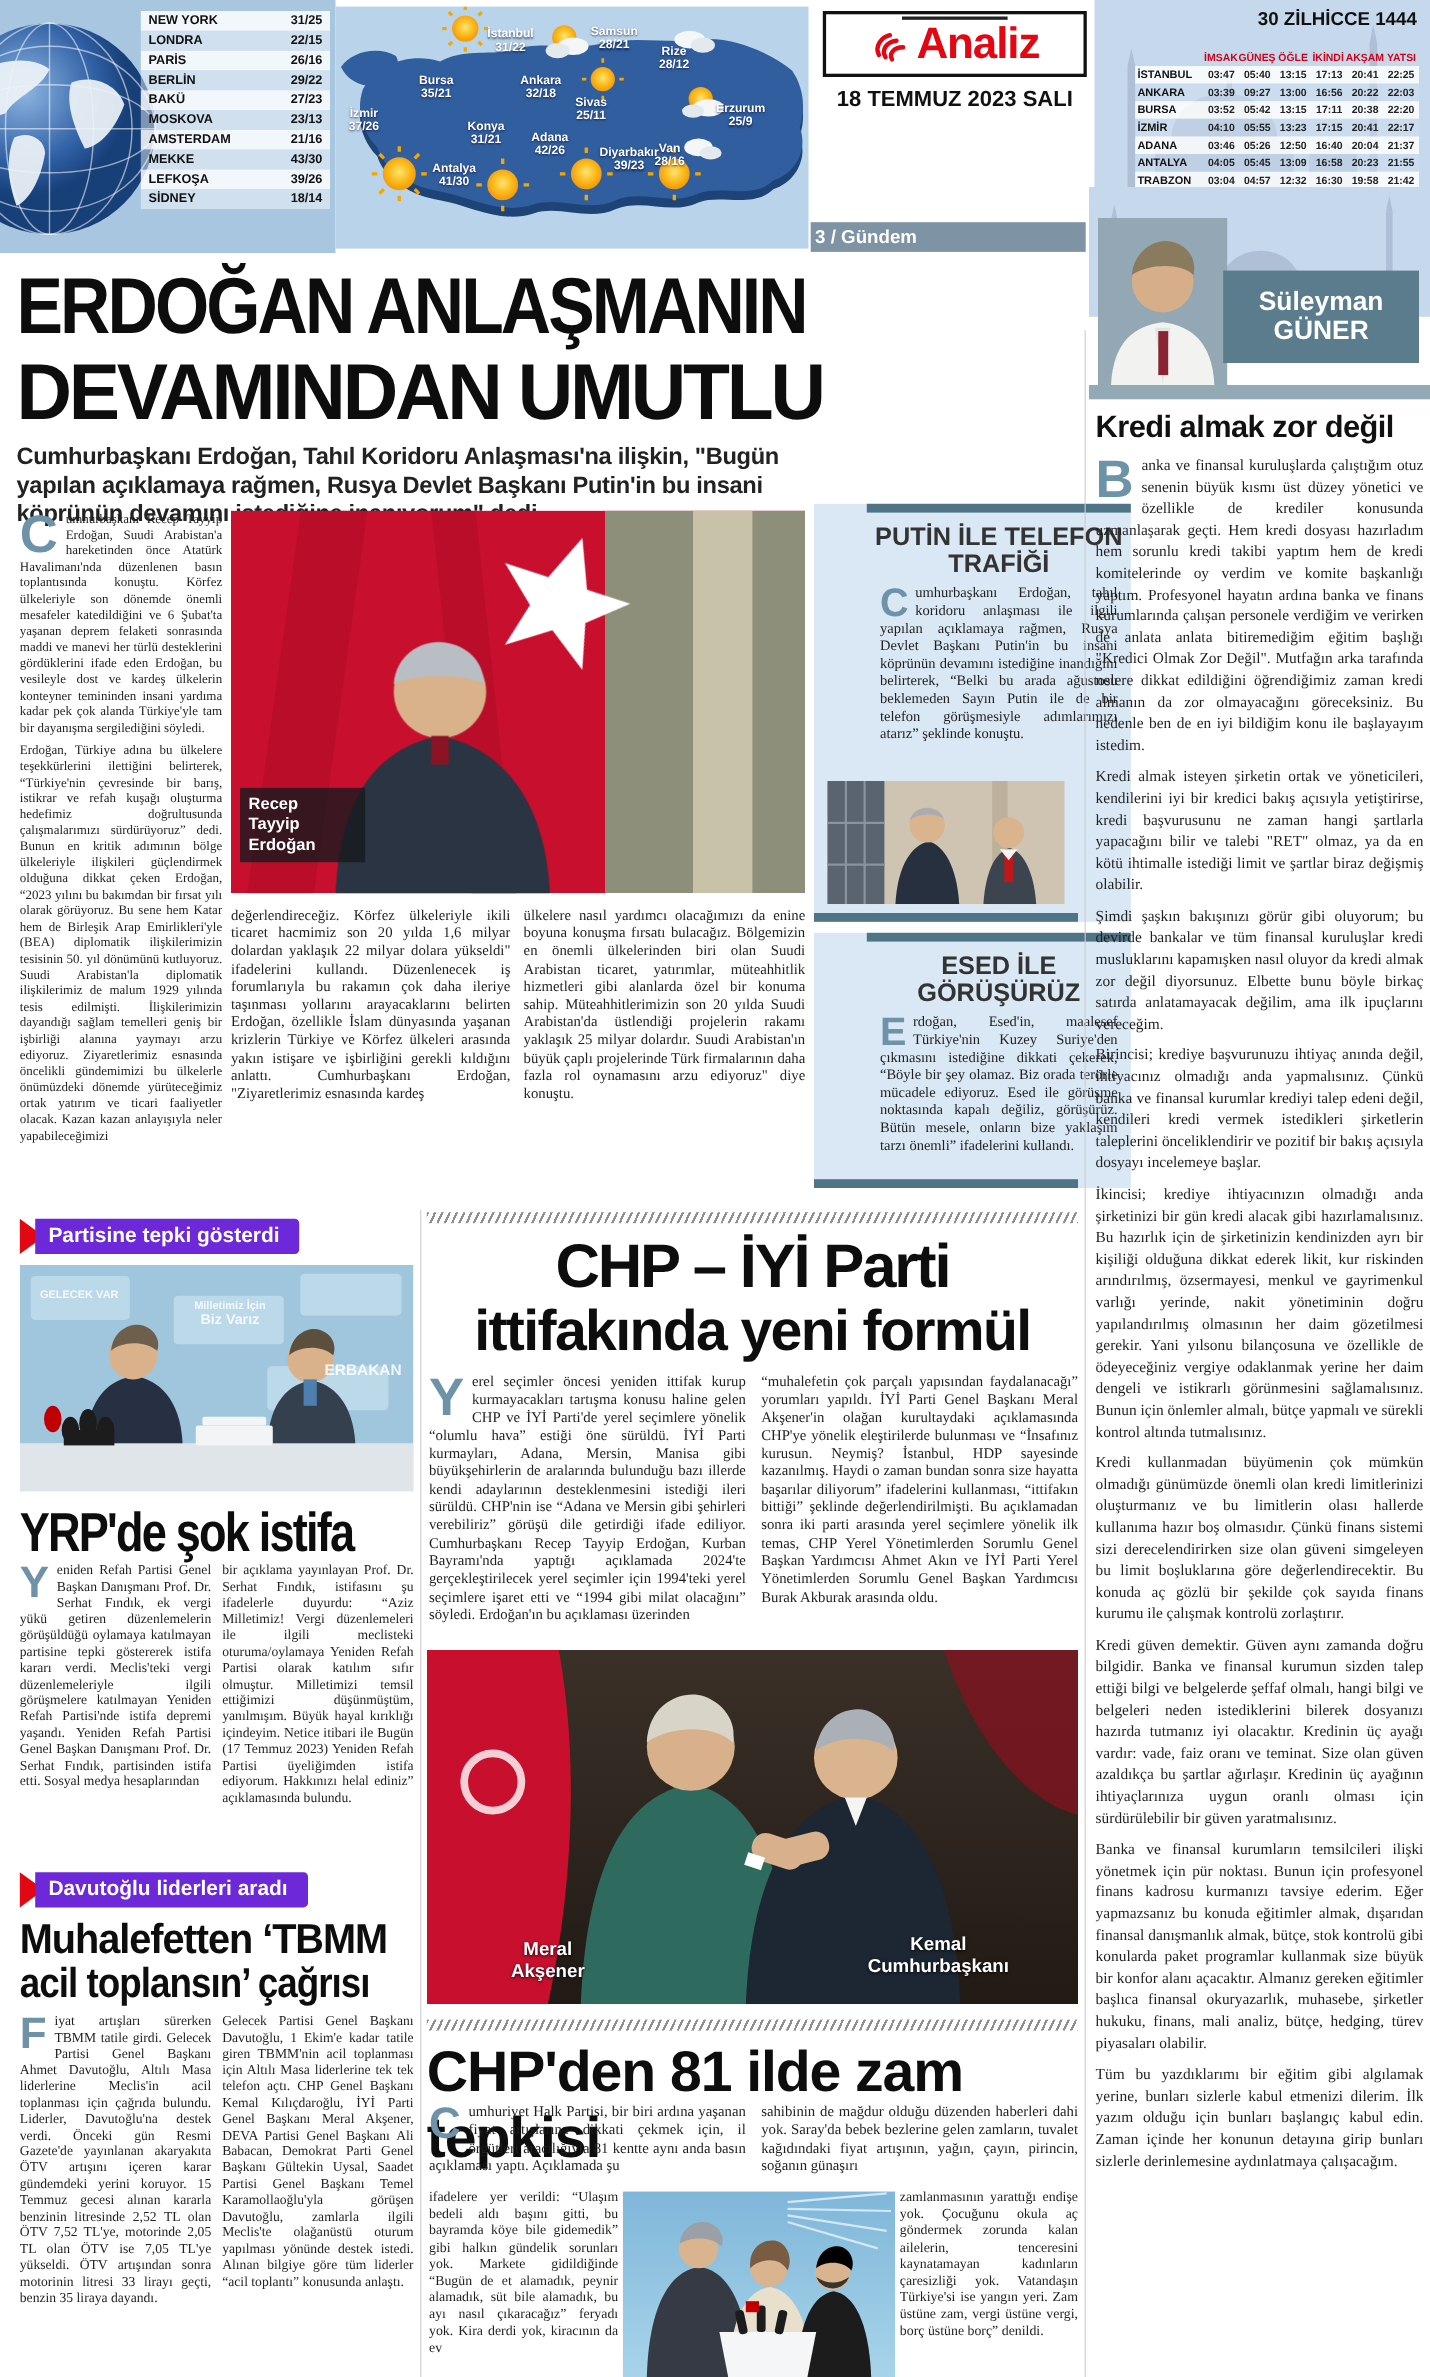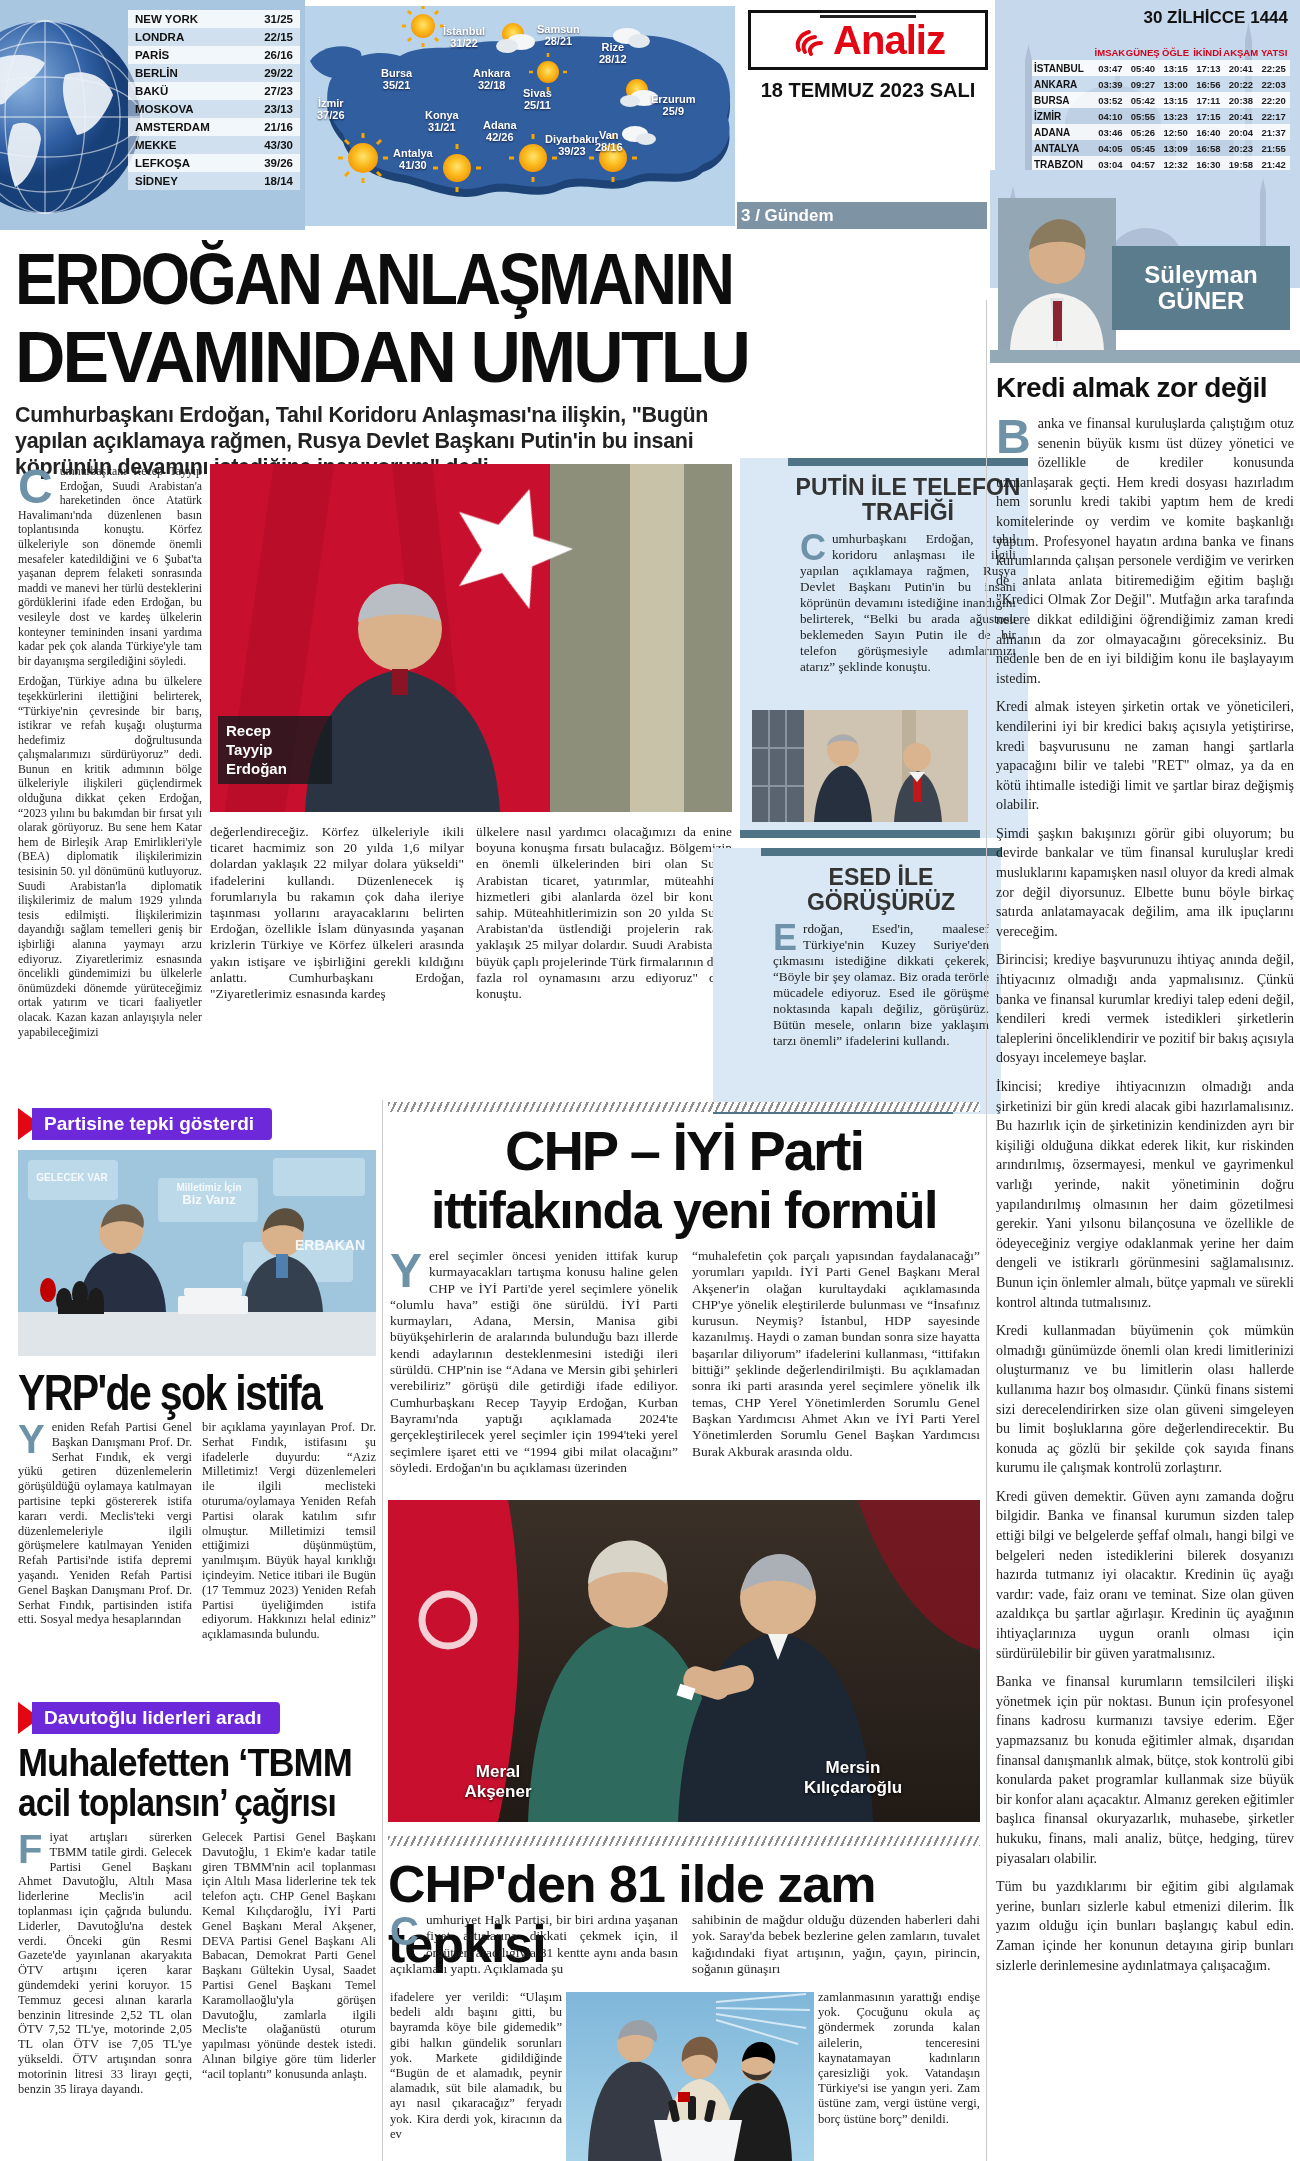--- a/index.html
+++ b/index.html
@@ -434,21 +434,21 @@
         <path d="M75,36 C78,22 100,20 106,34 C97,28 80,30 75,36 Z" fill="#a9acb0"></path>
         <path d="M142,112 C144,80 154,64 166,61 C178,64 188,82 190,112 Z" fill="#3c4450"></path>
         <circle cx="165" cy="47" r="14" fill="#d9b48f"></circle>
         <rect x="161" y="62" width="8" height="30" fill="#c01818"></rect>
         <polygon points="157,62 173,62 165,72" fill="#f4f4f2"></polygon>
       </svg>
     </div>
     <div class="abs boxbar" style="left:0;bottom:0;width:240px"></div>
   </div>
 
-  <div class="abs bluebox" style="left:713px;top:848px;width:240px;height:266px">
+  <div class="abs bluebox" style="left:740px;top:848px;width:240px;height:232px">
     <div class="boxbar"></div>
     <div class="boxtitle">
       <div>ESED İLE</div>
         <div>GÖRÜŞÜRÜZ</div>
     </div>
     <div class="bodytxt boxbody">
       <p><span class="dc small">E</span><span>rdoğan, Esed'in, maalesef Türkiye'nin Kuzey Suriye'den çıkmasını istediğine dikkati çekerek, “Böyle bir şey olamaz. Biz orada terörle mücadele ediyoruz. Esed ile görüşme noktasında kapalı değiliz, görüşürüz. Bütün mesele, onların bize yaklaşım tarzı önemli” ifadelerini kullandı.</span></p>
     </div>
     <div class="abs boxbar" style="left:0;bottom:0;width:240px"></div>
   </div>
@@ -584,21 +584,21 @@
       <circle cx="390" cy="98" r="38" fill="#d9b48f"></circle>
       <path d="M354,92 C356,62 382,50 400,55 C420,62 428,80 424,92 C406,76 370,78 354,92 Z" fill="#aab0b6"></path>
       <polygon points="380,134 400,134 390,160" fill="#f4f4f2"></polygon>
       <g fill="#d8b08c">
           <rect x="295" y="170" width="48" height="26" rx="12" transform="rotate(18 319 183)"></rect>
           <rect x="318" y="168" width="48" height="26" rx="12" transform="rotate(-14 342 181)"></rect>
         </g>
       <rect x="290" y="186" width="16" height="12" fill="#fff" transform="rotate(18 298 192)"></rect>
     </svg>
     <div class="overlay-cap" style="left:60px;top:262px;width:100px">Meral Akşener</div>
-    <div class="overlay-cap" style="left:400px;top:258px;width:130px">Mersin Kılıçdaroğlu</div>
+    <div class="overlay-cap" style="left:400px;top:258px;width:130px">Kemal Cumhurbaşkanı</div>
   </div>
 
   <div class="abs hatch" style="left:388px;top:1836px;width:592px"></div>
   <div class="abs hl" style="left:388px;top:1854px;width:592px;font-size:52px;letter-spacing:-1px;transform:none;white-space:normal">CHP'den 81 ilde zam tepkisi</div>
   <div class="abs bodytxt" style="left:390px;top:1912px;width:288px;height:74px;font-size:13.4px;line-height:16.3px">
     <p><span class="dc" style="font-size:40px;line-height:33px">C</span><span>umhuriyet Halk Partisi, bir biri ardına yaşanan fiyat artışlarına dikkati çekmek için, il örgütleri aracılığıyla 81 kentte aynı anda basın açıklaması yaptı. Açıklamada şu</span></p>
   </div>
   <div class="abs bodytxt" style="left:692px;top:1912px;width:288px;height:74px;font-size:13.4px;line-height:16.3px">sahibinin de mağdur olduğu düzenden haberleri dahi yok. Saray'da bebek bezlerine gelen zamların, tuvalet kağıdındaki fiyat artışının, yağın, çayın, pirincin, soğanın günaşırı</div>
   <div class="abs bodytxt" style="left:390px;top:1990px;width:172px;height:171px;font-size:12.6px;line-height:15.2px">ifadelere yer verildi: “Ulaşım bedeli aldı başını gitti, bu bayramda köye bile gidemedik” gibi halkın gündelik sorunları yok. Markete gidildiğinde “Bugün de et alamadık, peynir alamadık, süt bile alamadık, bu ayı nasıl çıkaracağız” feryadı yok. Kira derdi yok, kiracının da ev</div>
   <div class="abs photo" style="left:566px;top:1992px;width:248px;height:169px">

